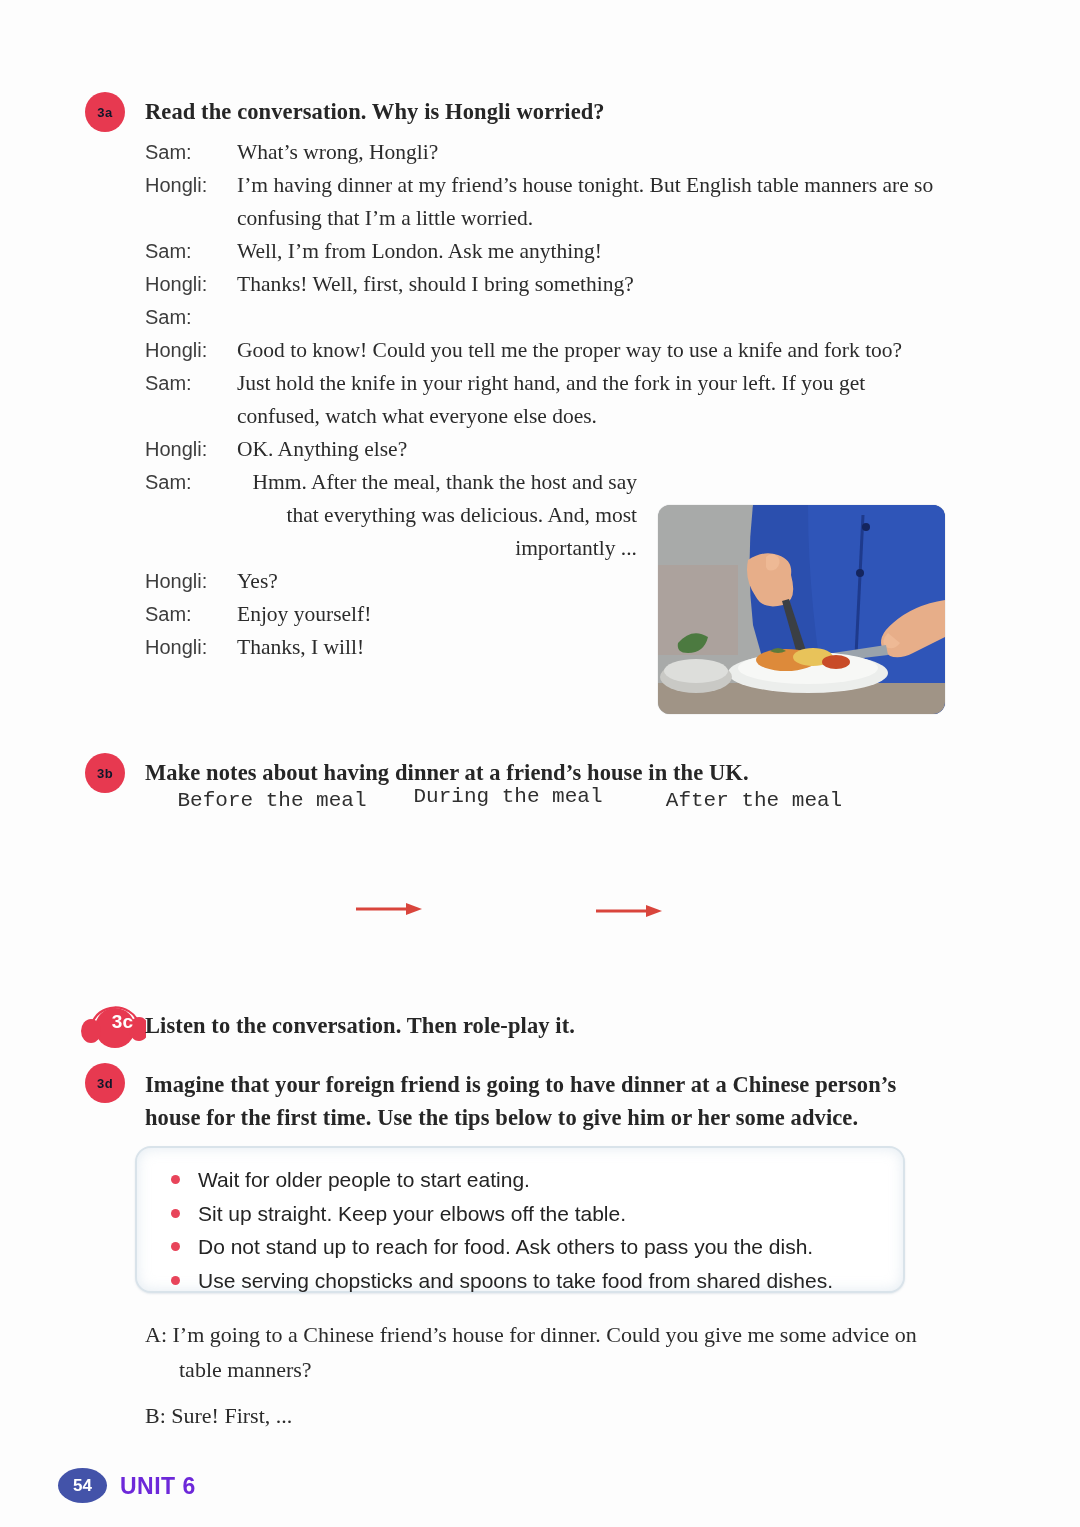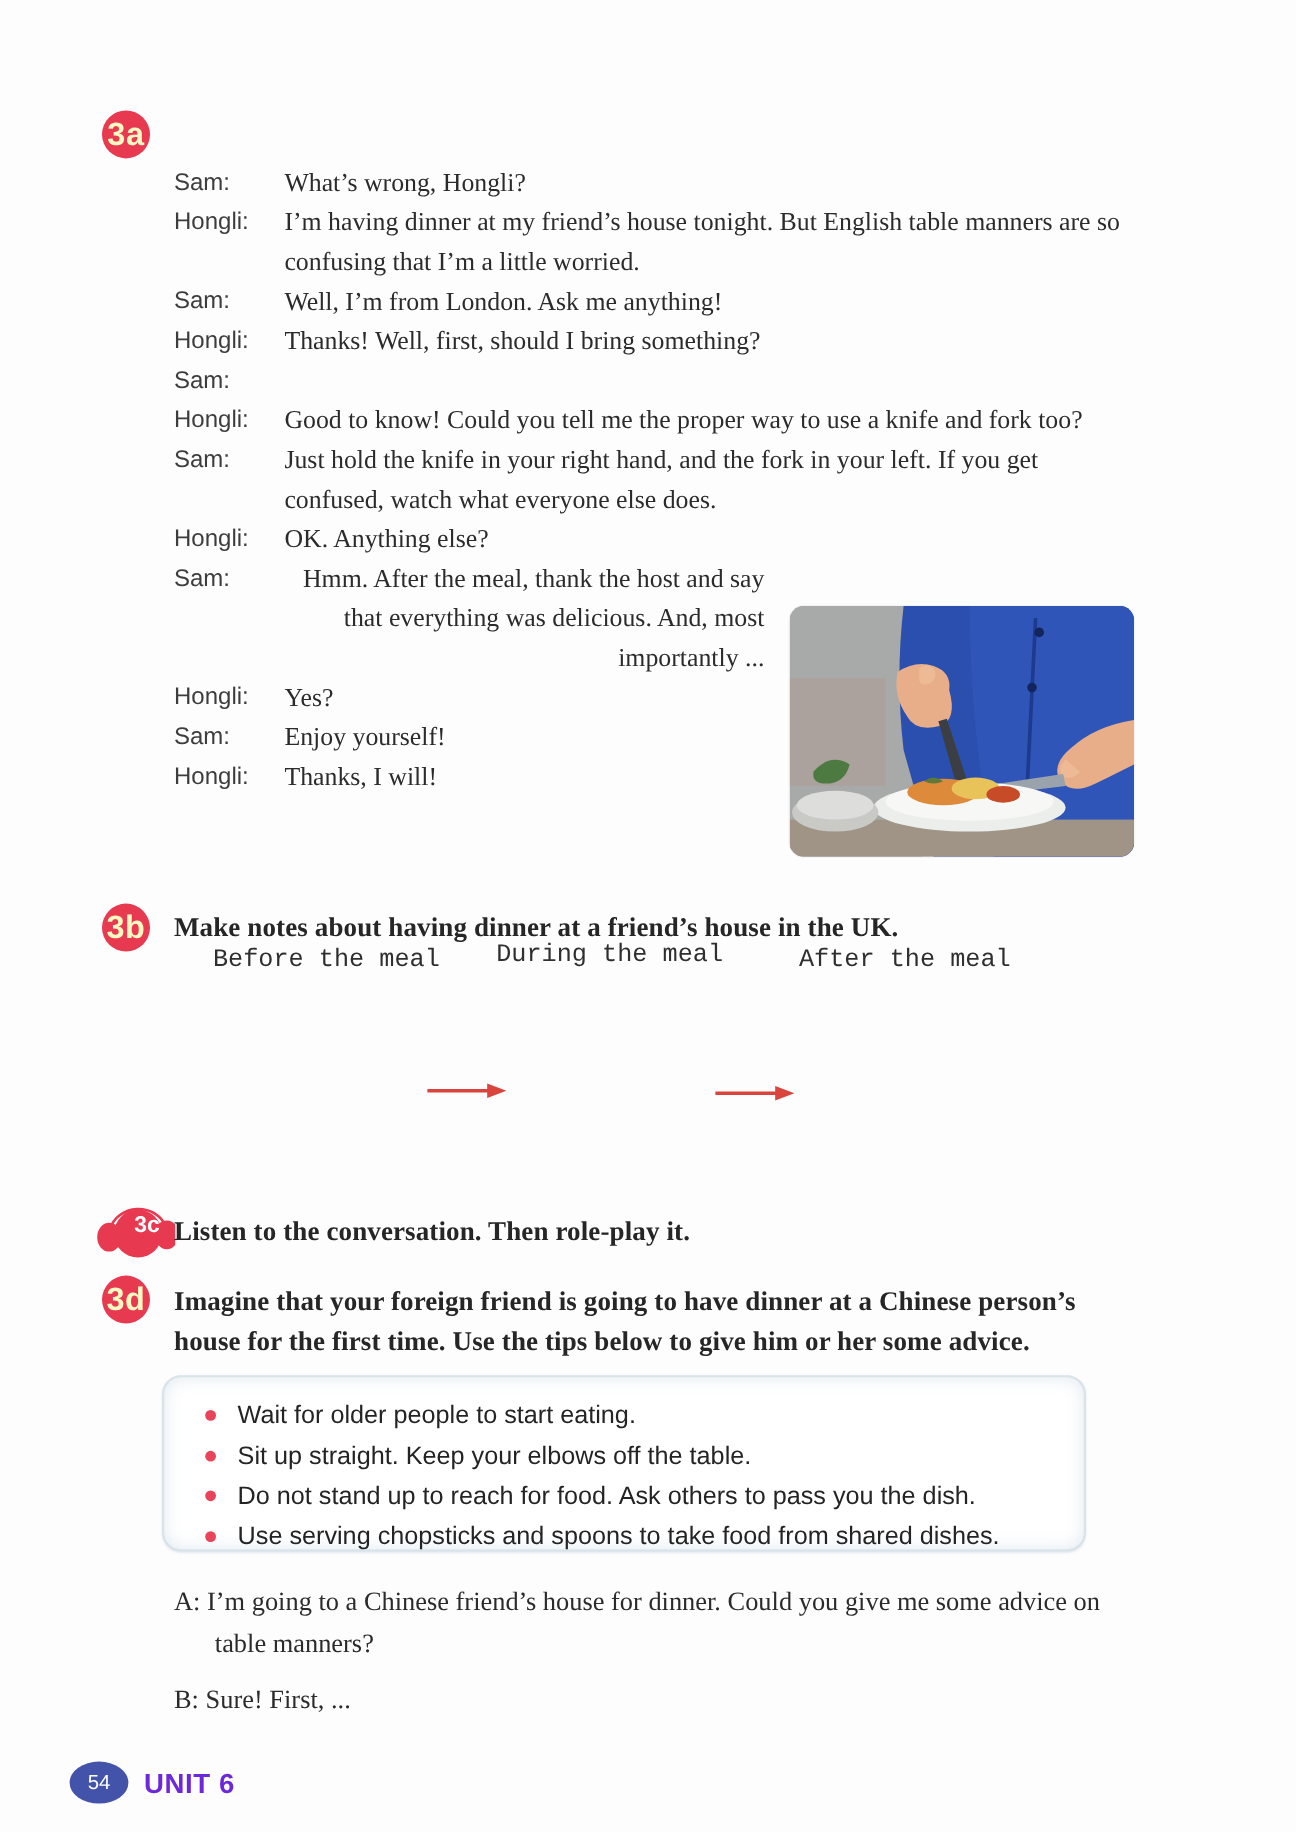--- a/index.html
+++ b/index.html
@@ -6,22 +6,22 @@
   html,body { background:#ffffff; }
   body { font-family:"Liberation Serif", serif; color:#2e2e2e; }
   .page {
     position:relative; width:1080px; height:1527px; margin:0 auto;
     background:#fdfdfd; overflow:hidden;
   }
 
   
   .badge {
     position:absolute; width:40px; height:40px; border-radius:50%;
-    background:#e73950; color:#fef9c3; font-family:"Liberation Sans", sans-serif;
-    font-weight:bold; font-size:27px; display:flex; align-items:center; justify-content:center;
+    background:#e73950; color:#0f172a; font-family:"Liberation Sans", sans-serif;
+    font-weight:bold; font-size:13px; display:flex; align-items:center; justify-content:center;
     letter-spacing:0.5px;
     text-align:center;
   }
 
   
   .sec3a-badge { left:85px; top:92px; }
   .sec-title {
     position:absolute; font-weight:bold; font-size:22.5px; color:#262626;
     font-family:"Liberation Serif", serif; letter-spacing:0.1px;
   }
@@ -96,34 +96,35 @@
     font-size:22px; line-height:34.5px; color:#2b2b2b;
     padding-left:34px; text-indent:-34px;margin-top:12px;
   }
   .ab-speaker { display:inline; }
 
   
   .footer-badge {
     position:absolute; left:58px; top:1468px; width:49px; height:35px;
     background:#4353a9; border-radius:50%;
     display:flex; align-items:center; justify-content:center;
-    color:#ffffff; font-family:"Liberation Sans", sans-serif; font-weight:normal; font-size:17px;
+    color:#ffffff; font-family:"Liberation Sans", sans-serif; font-weight:bold; font-size:17px;
   }
   .footer-unit {
     position:absolute; left:120px; top:1473px;
     color:#6d28d9; font-family:"Liberation Sans", sans-serif; font-weight:bold; font-size:23px;
     letter-spacing:0.5px;
   }
 </style>
 </head>
 <body>
 
 <div class="page">
 
   <div class="badge sec3a-badge">3a</div>
+  <div class="sec-title sec3a-title">Read the conversation. Why is Hongli worried?</div>
 
   <div class="dialogue">
 
       <div class="dialogue-row">
         <div class="dialogue-speaker">Sam:</div>
         <div class="dialogue-text">What’s wrong, Hongli?</div>
       </div>
 
       <div class="dialogue-row">
         <div class="dialogue-speaker">Hongli:</div>

